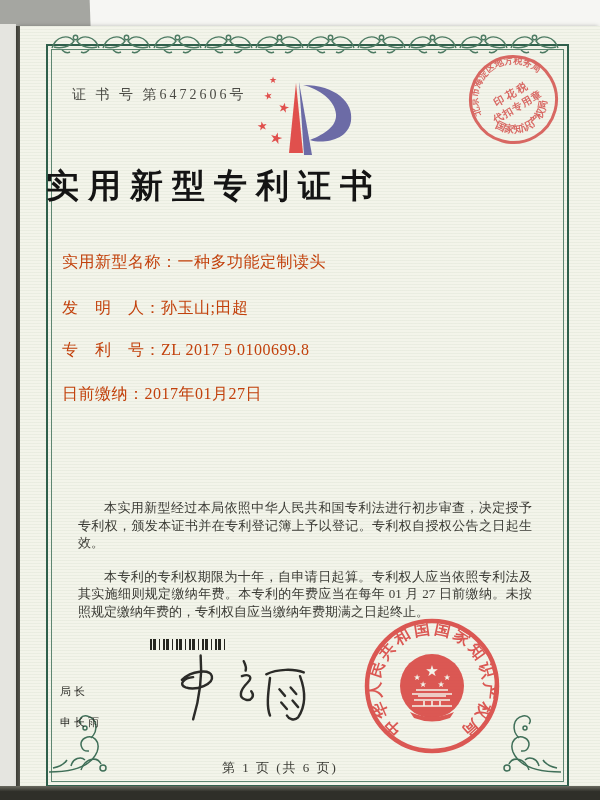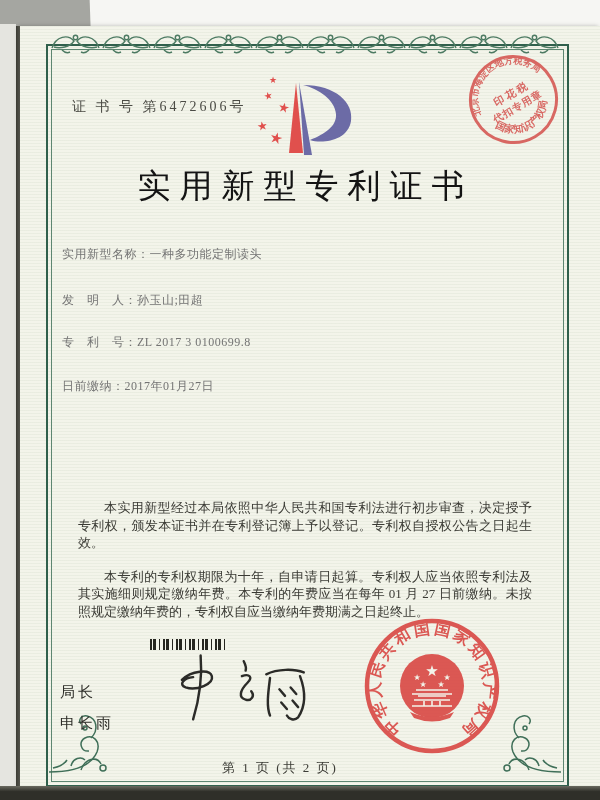--- a/index.html
+++ b/index.html
@@ -17,37 +17,37 @@
   .paper{position:absolute;left:20px;top:26px;right:0;bottom:12px;
        background:#f3f4ea;
        background-image:repeating-linear-gradient(180deg,
          rgba(176,192,168,0.14) 0 1px, rgba(0,0,0,0) 1px 3px);
        box-shadow:-2px 0 4px rgba(0,0,0,.25);}
   .frame-outer{position:absolute;left:46px;top:44px;width:519px;height:739px;
        border:2px solid #30604c;}
   .frame-inner{position:absolute;left:3px;top:3px;right:3px;bottom:3px;
        border:1px solid #5d8671;}
   .content{position:absolute;left:0;top:0;width:600px;height:800px;}
-  .cert-no{position:absolute;left:72px;top:98px;font-size:14px;letter-spacing:3px;
+  .cert-no{position:absolute;left:72px;top:86px;font-size:14px;letter-spacing:3px;
        color:#4b4b45;}
   .logo{position:absolute;left:252px;top:72px;}
   .tax-stamp{position:absolute;left:466px;top:52px;transform:rotate(-30deg);opacity:.85;}
-  .title{position:absolute;left:46px;top:164px;width:519px;text-align:center;
-       font-size:33px;font-weight:normal;letter-spacing:9px;color:#141414;}
-  .field{position:absolute;left:62px;font-size:12px;color:#737373;
-       letter-spacing:.5px;white-space:nowrap;}
+  .title{position:absolute;left:46px;top:164px;width:519px;text-align:left;
+       font-size:33px;font-weight:bold;letter-spacing:9px;color:#141414;}
+  .field{position:absolute;left:62px;font-size:16px;color:#c2410c;
+       letter-spacing:.5px;white-space:nowrap;margin-top:6px;}
   .paras{position:absolute;left:62px;top:483px;width:486px;font-size:13px;
        line-height:17.6px;color:#3a3a34;text-align:justify;}
   .paras p{margin:16px;text-indent:2em;}
   .barcode{position:absolute;left:150px;top:639px;width:78px;height:11px;
        background:repeating-linear-gradient(90deg,
         #26261f 0 2px,#f3f4ea 2px 3px,#26261f 3px 6px,#f3f4ea 6px 9px,
         #26261f 9px 10px,#f3f4ea 10px 13px);}
-  .signer{position:absolute;left:60px;top:677px;font-size:15px;letter-spacing:3px;
-       color:#2c2c27;line-height:31px;}
+  .signer{position:absolute;left:60px;top:677px;font-size:11px;letter-spacing:3px;
+       color:#2c2c27;line-height:31px;font-family:Liberation Mono, monospace;}
   .signature{position:absolute;left:165px;top:644px;}
   .big-seal{position:absolute;left:362px;top:616px;opacity:.92;}
   .seal-date{position:absolute;left:366px;top:725px;font-size:15px;color:#1d1d1b;
        letter-spacing:1.5px;font-weight:bold;white-space:nowrap;}
   .footer{position:absolute;left:100px;top:759px;width:360px;text-align:center;
        font-size:13px;letter-spacing:2px;color:#3c3c36;}
   .top-ornament{position:absolute;left:50px;top:32px;}
   .corner-flourish{position:absolute;width:66px;height:66px;}
   .corner-bl{left:47px;top:708px;}
   .corner-br{left:497px;top:708px;transform:scaleX(-1);}
@@ -146,21 +146,21 @@
 
     <div class="title">实用新型专利证书</div>
 
     <div class="field" style="top:246px">
       <span>实用新型名称：</span><span>一种多功能定制读头</span>
     </div>
     <div class="field" style="top:292px">
       <span>发　明　人：</span><span>孙玉山;田超</span>
     </div>
     <div class="field" style="top:334px">
-      <span>专　利　号：</span><span>ZL 2017 3 0100699.8</span>
+      <span>专　利　号：</span><span>ZL 2017 5 0100699.8</span>
     </div>
     <div class="field" style="top:378px">
       <span>日前缴纳：</span><span>2017年01月27日</span>
     </div>
 
     <div class="paras">
       <p>本实用新型经过本局依照中华人民共和国专利法进行初步审查，决定授予专利权，颁发本证书并在专利登记簿上予以登记。专利权自授权公告之日起生效。</p>
       <p>本专利的专利权期限为十年，自申请日起算。专利权人应当依照专利法及其实施细则规定缴纳年费。本专利的年费应当在每年 01 月 27 日前缴纳。未按照规定缴纳年费的，专利权自应当缴纳年费期满之日起终止。</p>
     </div>
 
@@ -203,17 +203,17 @@
         <g stroke="#f3f4ea" stroke-width="1.6" fill="none">
           <path d="M50,78 h40 M54,74 h32"></path>
           <path d="M52,84 h36 M56,80 h28"></path>
           <path d="M50,90 h40"></path>
           <path d="M62,90 v-5 M70,90 v-5 M78,90 v-5"></path>
         </g>
       </g>
     </svg>
 
 
-    <div class="footer">第 1 页 (共 2 页)</div>
+    <div class="footer">第 1 页 (共 6 页)</div>
   </div>
 
   <div class="bottom-band"></div>
 </div>
 
 </body></html>

